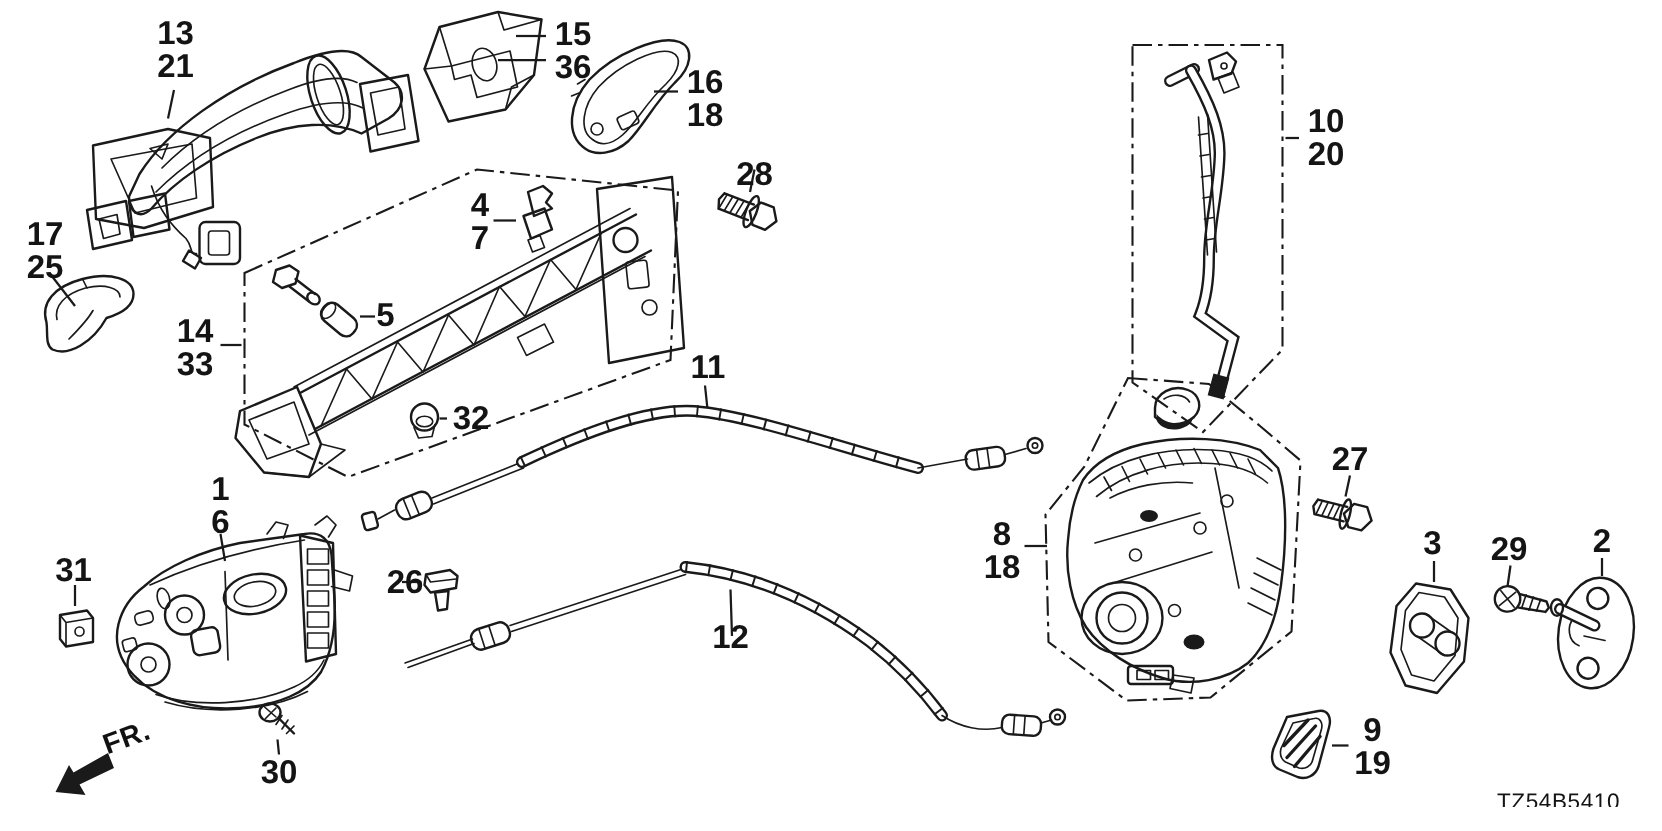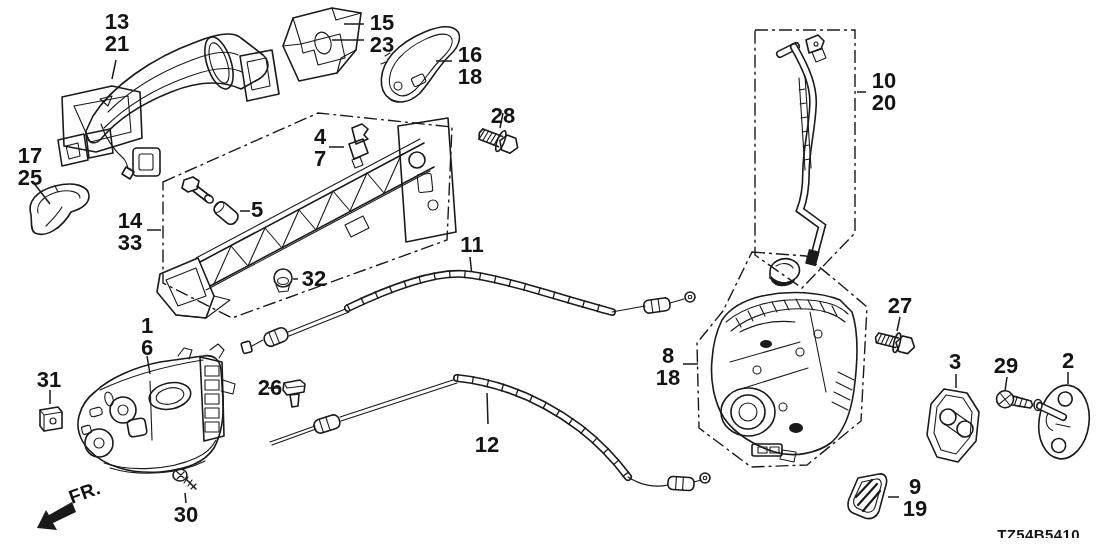--- a/index.html
+++ b/index.html
@@ -12,21 +12,21 @@
   .thk{stroke-width:2.2;}
   .dashbox{fill:none;stroke:#1a1a1a;stroke-width:1.4;stroke-dasharray:13 4 3 4;stroke-linecap:butt;}
   .tube-o{fill:none;stroke:#1a1a1a;stroke-width:8;stroke-linecap:round;}
   .tube-i{fill:none;stroke:#ffffff;stroke-width:4.8;stroke-linecap:round;}
   .tube-t{fill:none;stroke:#1a1a1a;stroke-width:8;stroke-linecap:butt;stroke-dasharray:1.3 14;}
   .fillk{fill:#1a1a1a;stroke:none;}
   .leader{stroke:#1a1a1a;stroke-width:1.5;}
   .callout{position:absolute;width:34px;color:#141414;font-weight:700;font-size:22px;
            line-height:22px;text-align:center;white-space:pre-line;letter-spacing:0;}
   .code{position:absolute;left:980px;top:526px;width:100px;text-align:right;color:#141414;
-        font-size:15px;font-weight:700;letter-spacing:.4px;}
+        font-size:15px;font-weight:400;letter-spacing:.4px;}
   .fr{position:absolute;left:66px;top:488px;color:#111;font-size:19px;font-weight:700;
       transform:rotate(-20deg);transform-origin:left top;letter-spacing:.5px;}
 </style>
 </head>
 <body>
 
 <div class="stage">
 
 <svg class="art" width="1108" height="554" viewBox="0 0 1108 554">
 
@@ -335,21 +335,21 @@
     <path d="M858,478 L879,474 C885,473 888,478 886,485 L879,511 C877,517 871,520 865,518 L853,513 C848,511 847,505 849,499 Z"></path>
     <path class="thin" d="M862,482 L876,479 C880,478 882,482 881,486 L875,507 C874,511 870,513 866,512 L857,508 C854,506 853,503 854,499 Z"></path>
     <path class="thk" d="M856,497 L872,480 M858,505 L877,484 M863,511 L880,491"></path>
   </g>
 
 </svg>
 
 <div class="callout" style="left:100px;top:11px">13
 21</div>
 <div class="callout" style="left:365px;top:12px">15
-23</div>
+36</div>
 <div class="callout" style="left:453px;top:44px">16
 18</div>
 <div class="callout" style="left:486px;top:105px">28</div>
 <div class="callout" style="left:303px;top:126px">4
 7</div>
 <div class="callout" style="left:13px;top:145px">17
 25</div>
 <div class="callout" style="left:240px;top:199px">5</div>
 <div class="callout" style="left:113px;top:210px">14
 33</div>
@@ -360,21 +360,21 @@
 <div class="callout" style="left:883px;top:295px">27</div>
 <div class="callout" style="left:651px;top:345px">8
 18</div>
 <div class="callout" style="left:938px;top:351px">3</div>
 <div class="callout" style="left:989px;top:355px">29</div>
 <div class="callout" style="left:1051px;top:350px">2</div>
 <div class="callout" style="left:130px;top:315px">1
 6</div>
 <div class="callout" style="left:253px;top:377px">26</div>
 <div class="callout" style="left:32px;top:369px">31</div>
-<div class="callout" style="left:470px;top:434px">12</div>
+<div class="callout" style="left:470px;top:414px">12</div>
 <div class="callout" style="left:169px;top:504px">30</div>
 <div class="callout" style="left:898px;top:476px">9
 19</div>
 
 <div class="code">TZ54B5410</div>
 <div class="fr">FR.</div>
 
 </div>
 
 </body></html>

